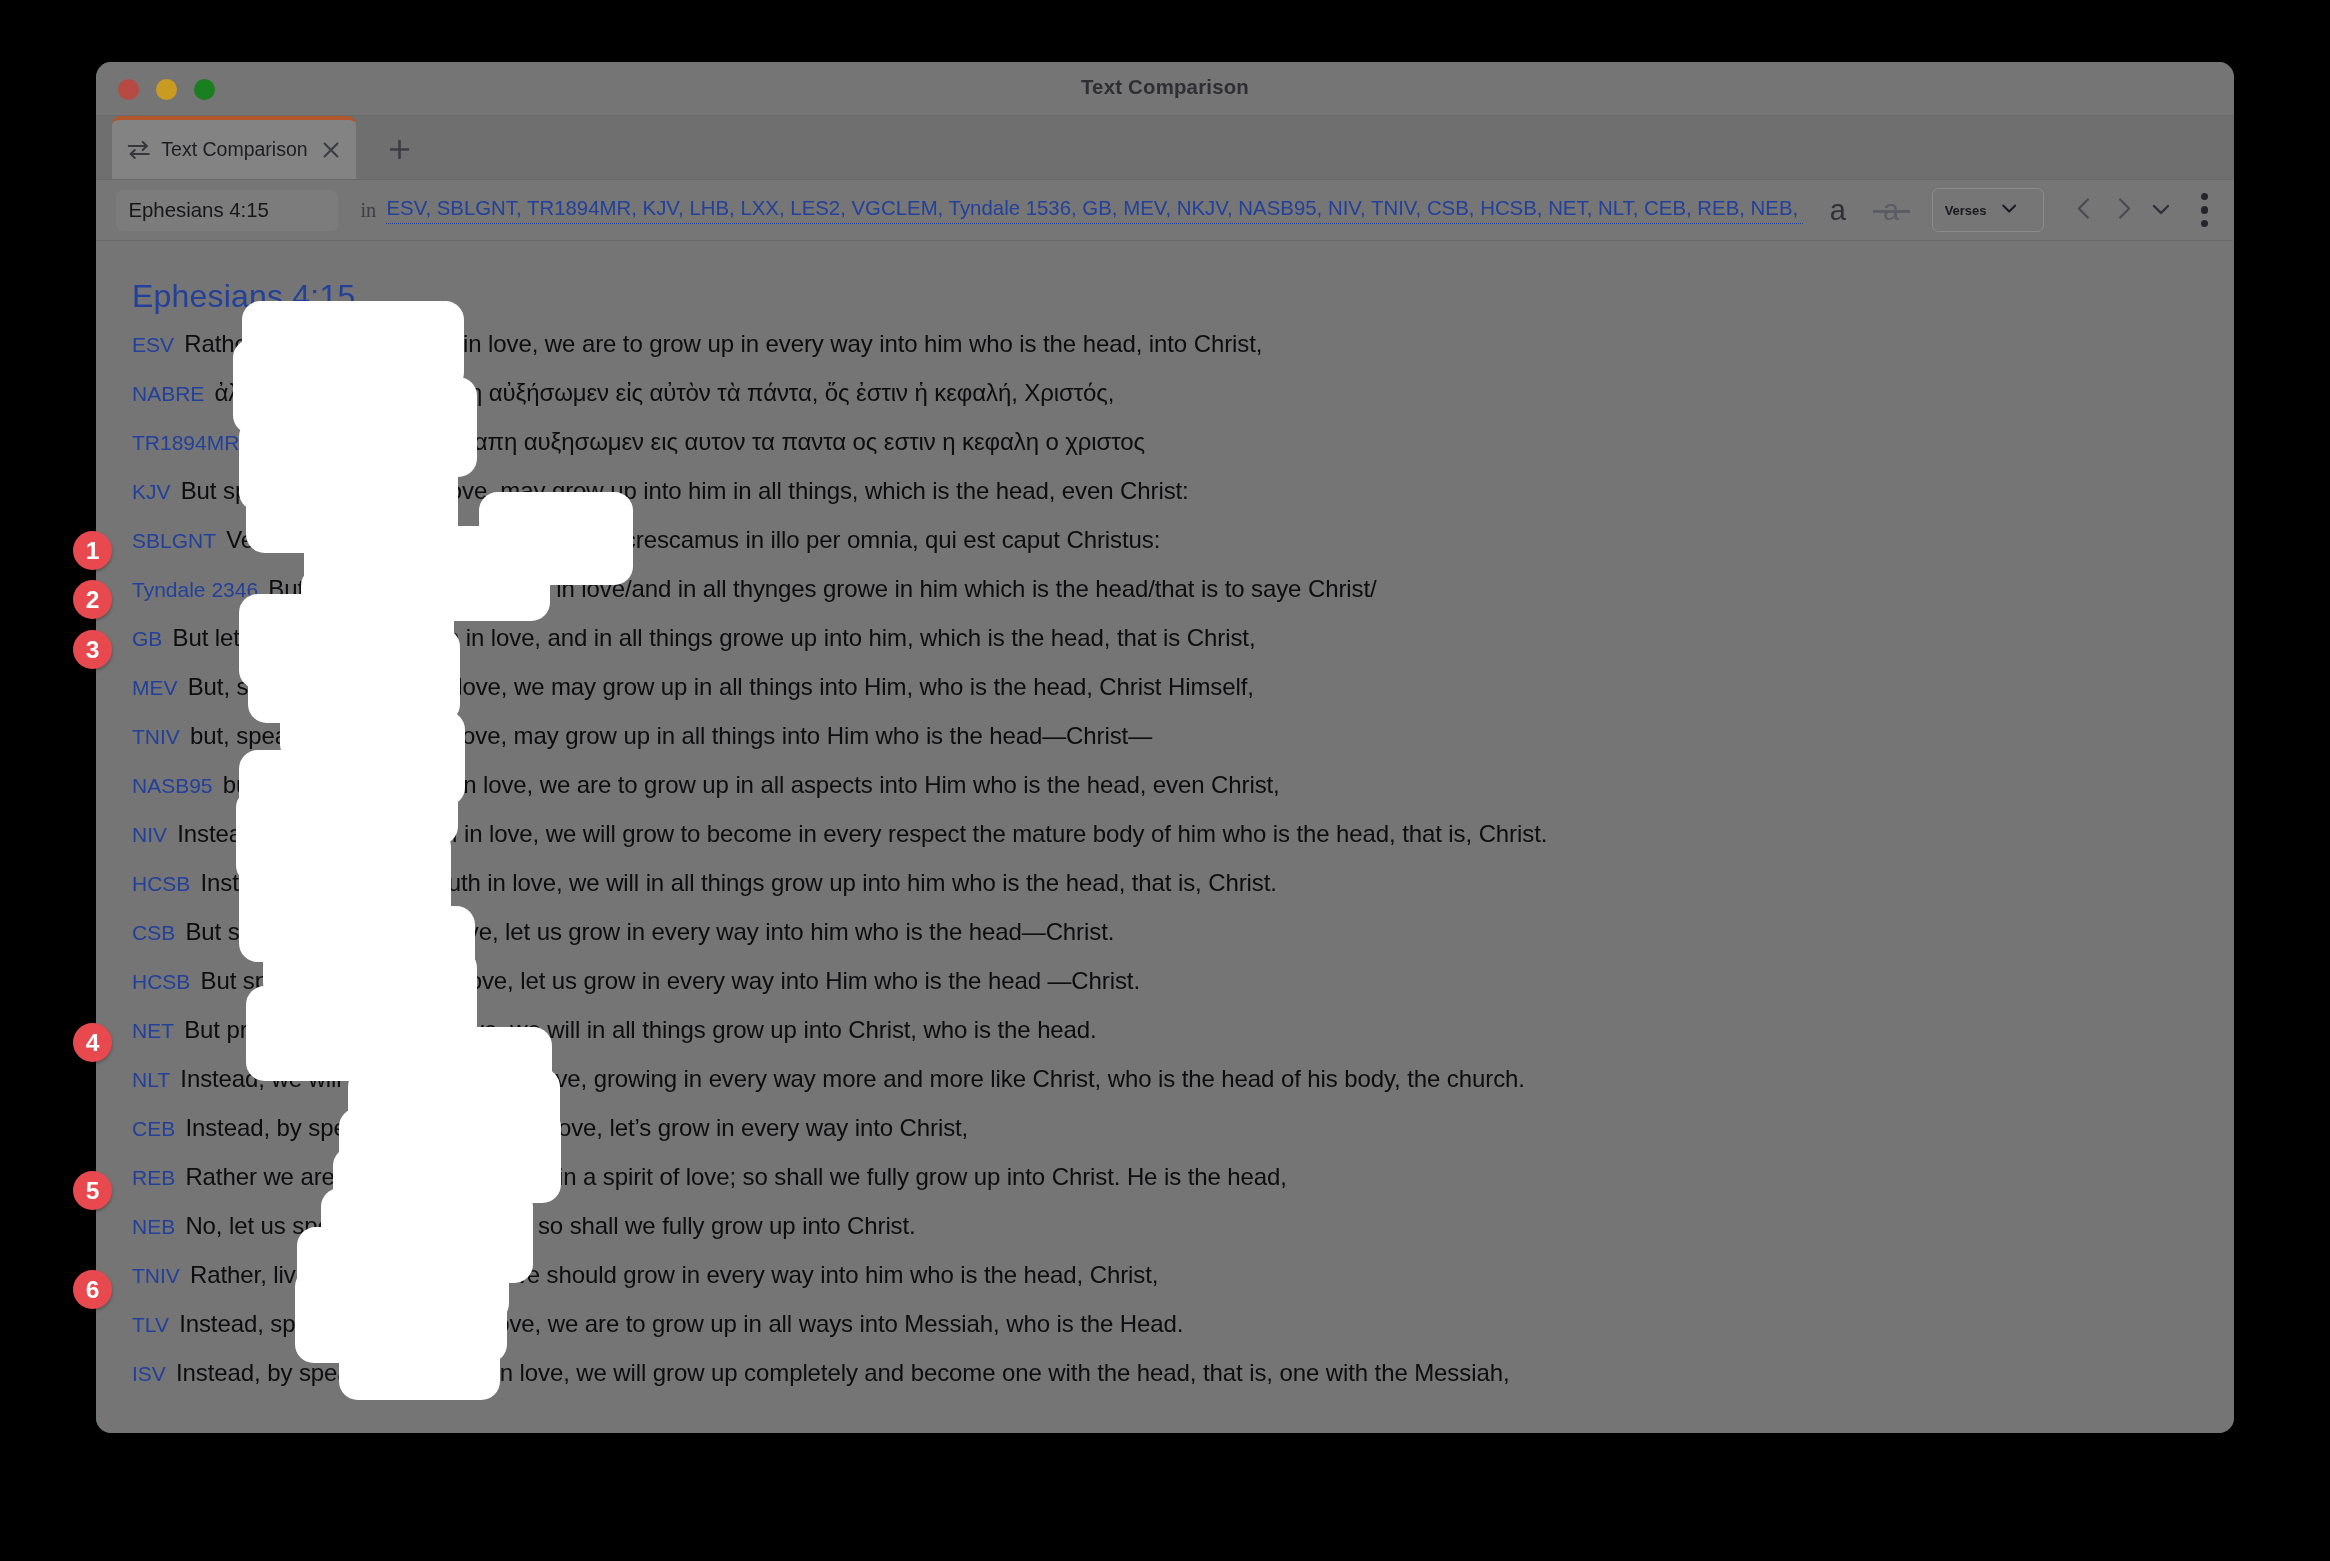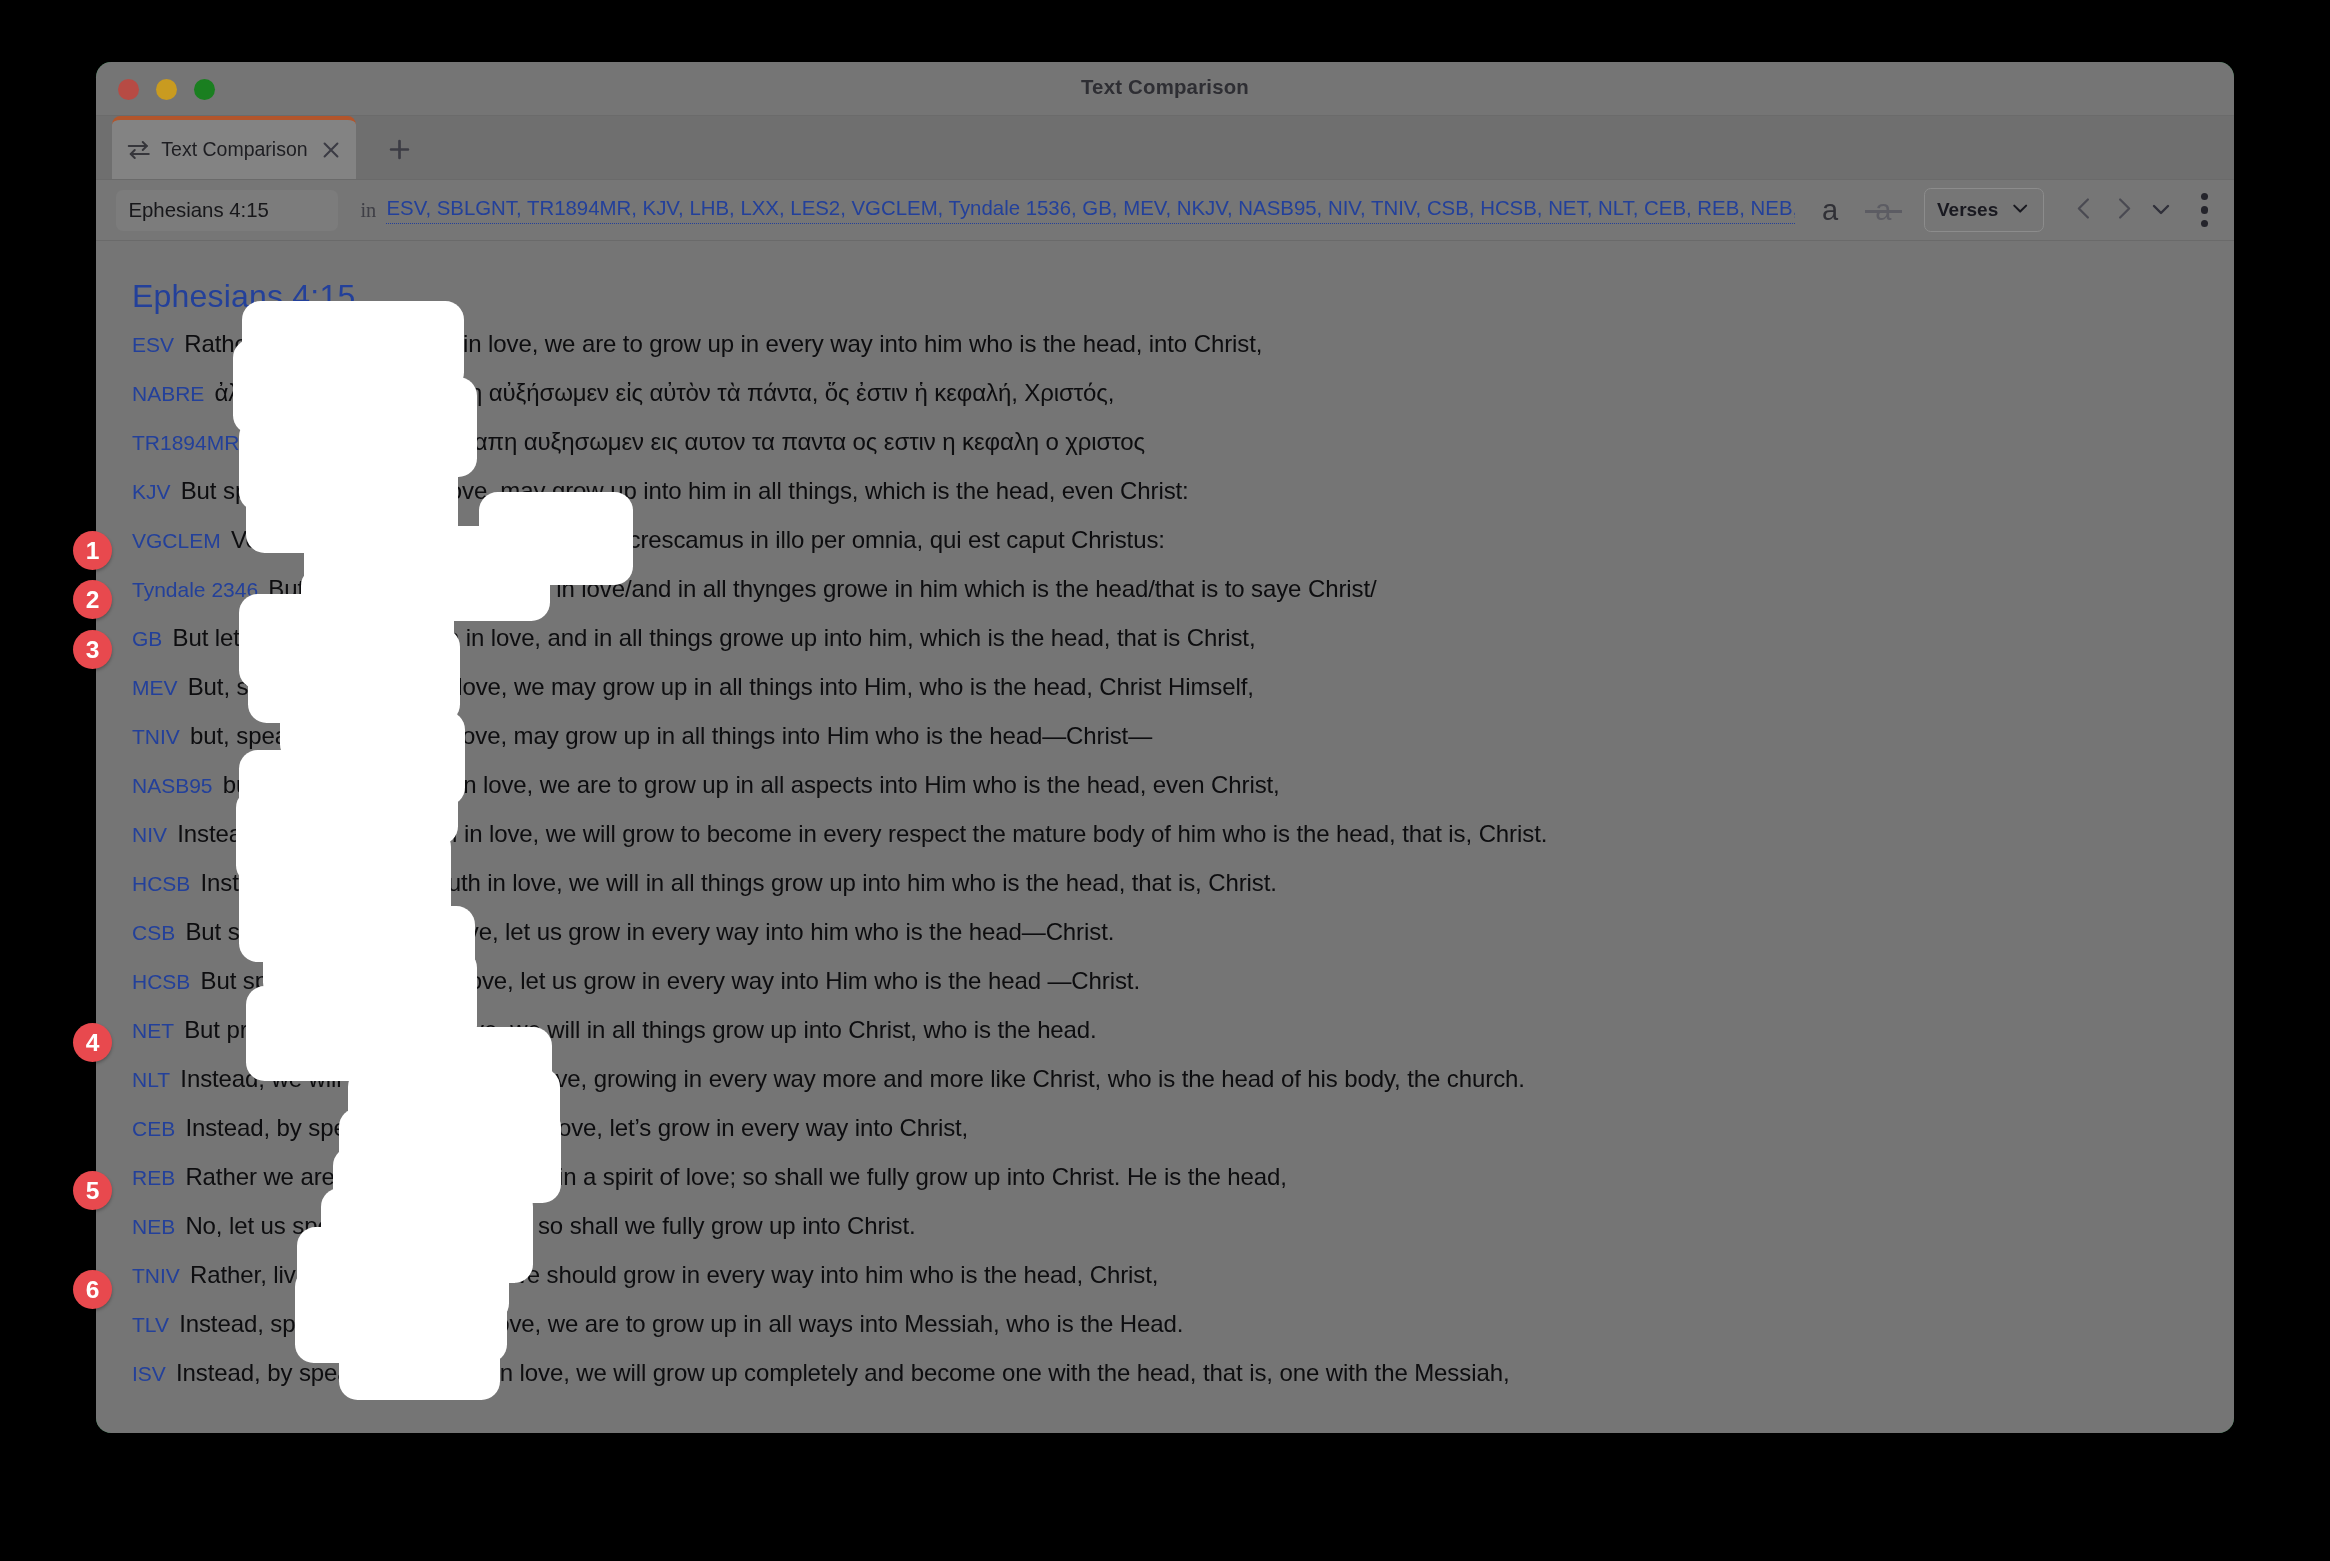--- a/index.html
+++ b/index.html
@@ -196,21 +196,21 @@
     min-width: 112px;
     border: 0.8px solid #8c8c8c;
     border-radius: 6.8px;
     display: flex;
     align-items: center;
     gap: 12px;
     padding: 0 12px;
     box-sizing: border-box;
   }
   #verses-select-label {
-    font-size: 19px;
+    font-size: 13px;
     font-weight: bold;
     color: #191920;
     text-align: center;
   }
   #nav-group {
     flex: 0 0 auto;
     display: flex;
     align-items: center;
     margin-left: 15.3px;
   }
@@ -393,21 +393,21 @@
         </li>
         <li class="verse-row">
           <span class="verse-abbr">TR1894MR</span>
           <span class="verse-text greek">αληθευοντες δε εν αγαπη αυξησωμεν εις αυτον τα παντα ος εστιν η κεφαλη ο χριστος</span>
         </li>
         <li class="verse-row">
           <span class="verse-abbr">KJV</span>
           <span class="verse-text">But speaking the truth in love, may grow up into him in all things, which is the head, even Christ:</span>
         </li>
         <li class="verse-row">
-          <span class="verse-abbr">VGCLEM</span>
+          <span class="verse-abbr">SBLGNT</span>
           <span class="verse-text">Veritatem autem facientes in caritate, crescamus in illo per omnia, qui est caput Christus:</span>
         </li>
         <li class="verse-row">
           <span class="verse-abbr">Tyndale 2346</span>
           <span class="verse-text">But let us folowe the trueth in love/and in all thynges growe in him which is the head/that is to saye Christ/</span>
         </li>
         <li class="verse-row">
           <span class="verse-abbr">GB</span>
           <span class="verse-text">But let us followe the trueth in love, and in all things growe up into him, which is the head, that is Christ,</span>
         </li>

